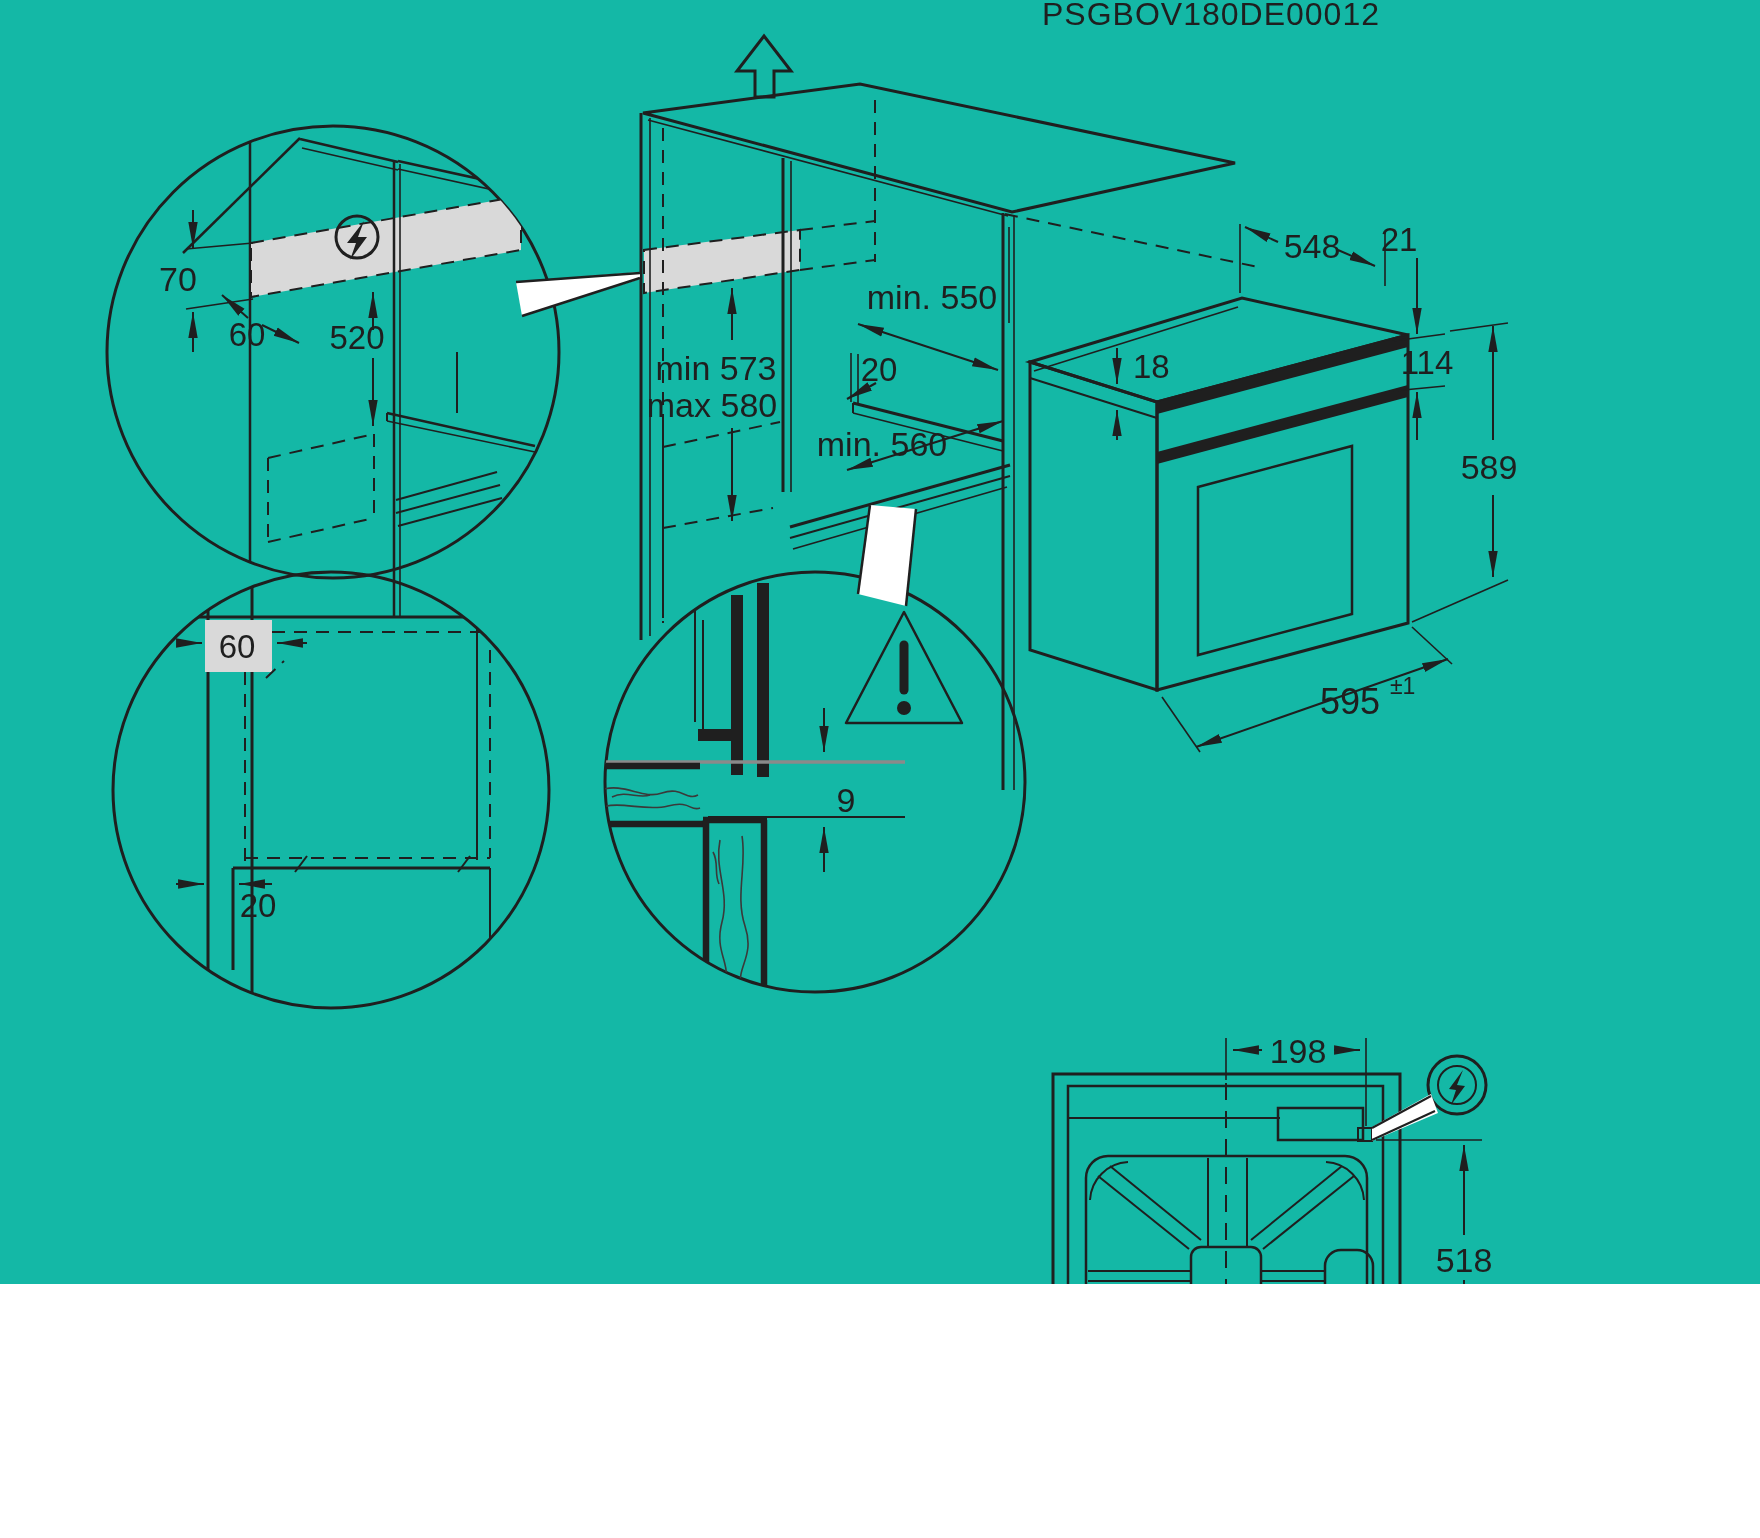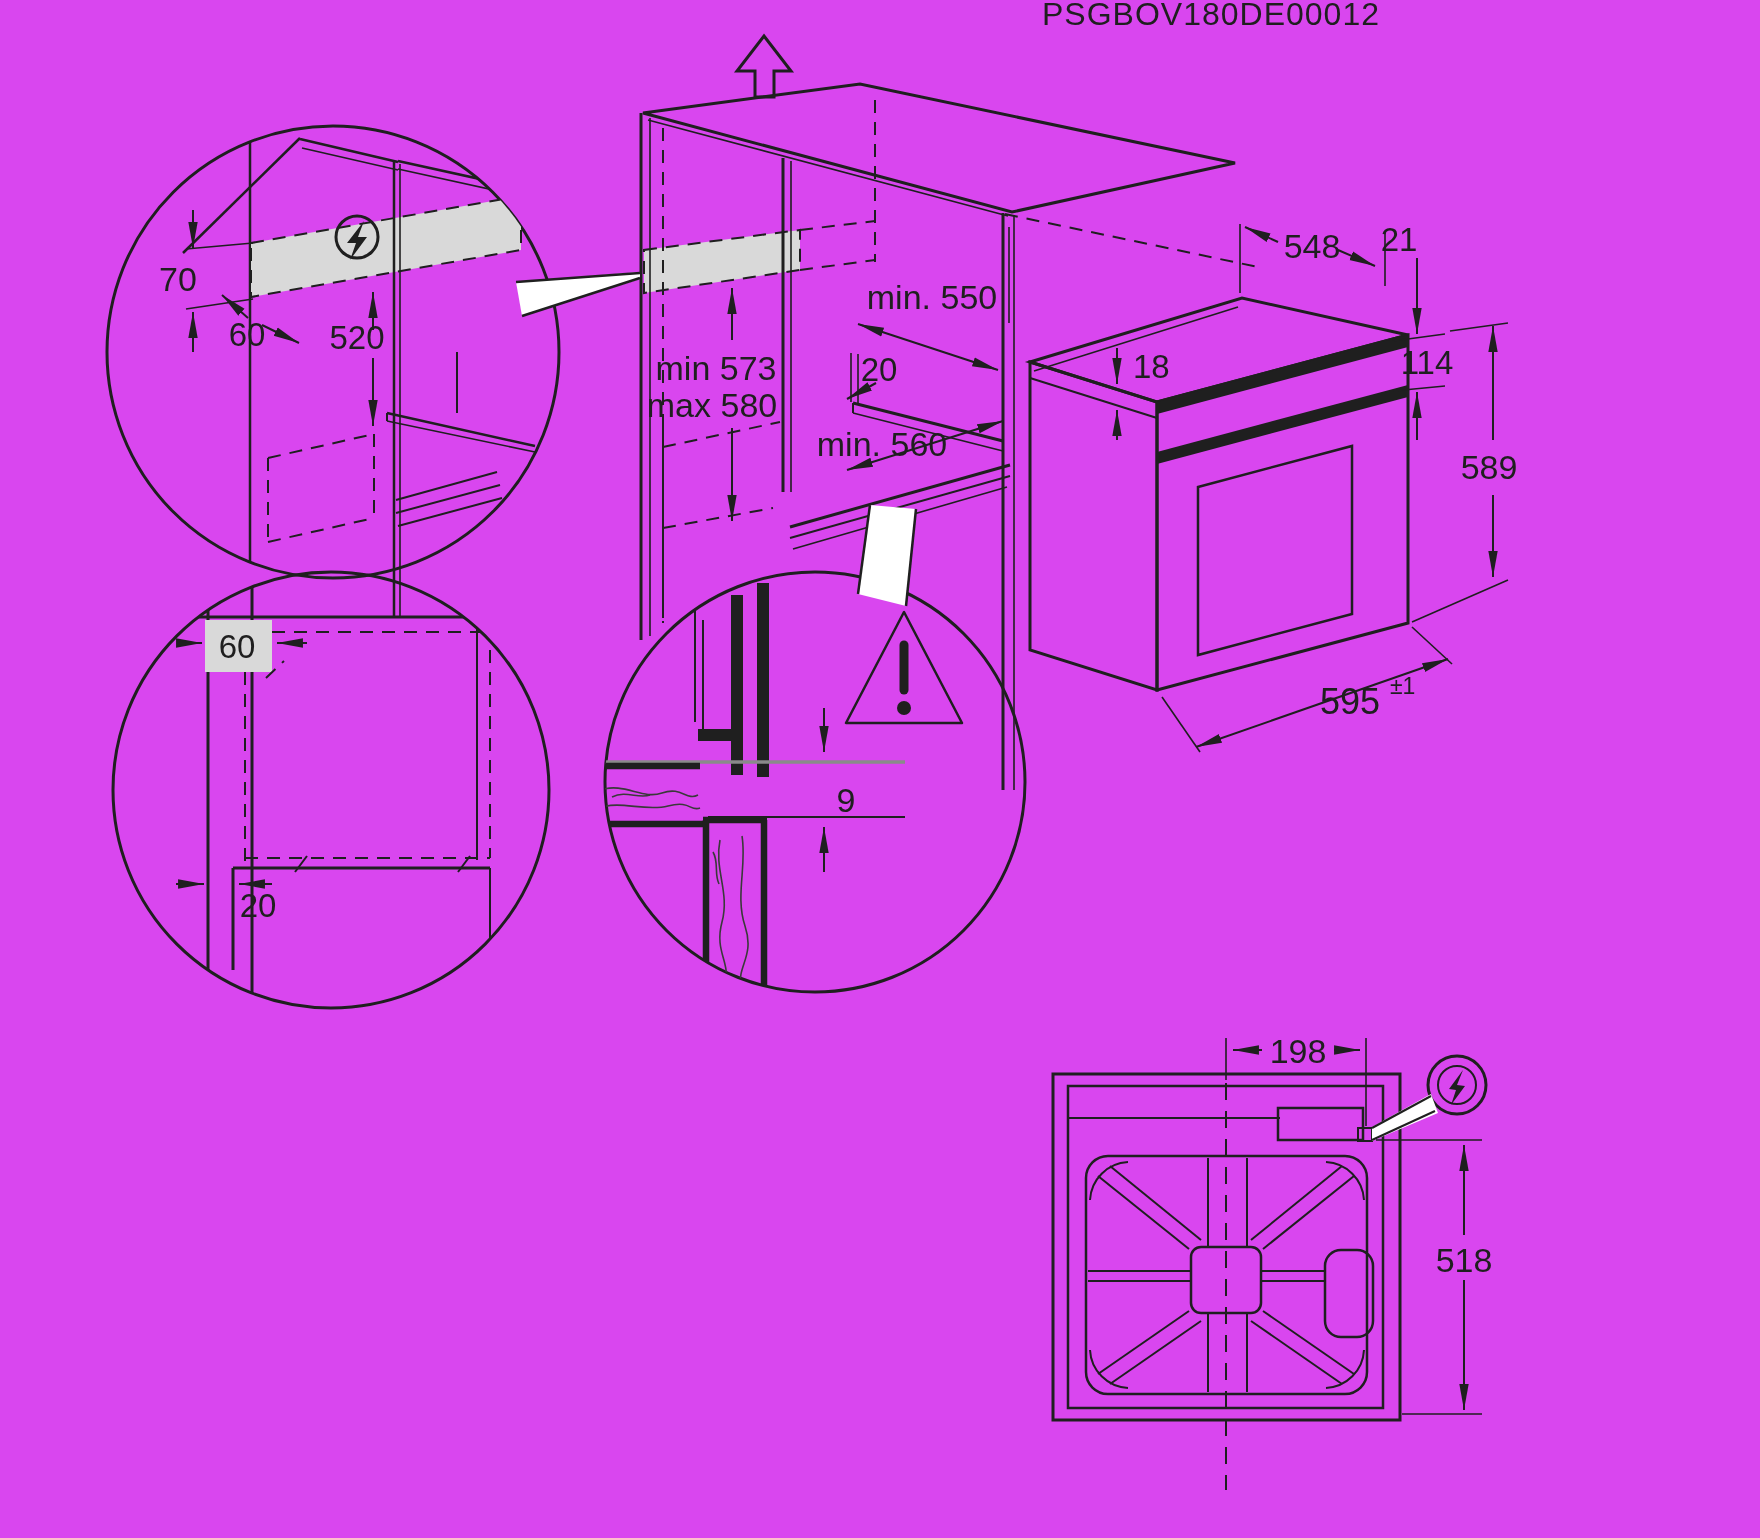--- a/index.html
+++ b/index.html
@@ -1,16 +1,16 @@
 <!DOCTYPE html>
 <html><head>
 <meta charset="utf-8">
 <style>
   html,body{margin:0;padding:0;background:#ffffff;}
-  .stage{width:1760px;height:1538px;position:relative;background:#d946ef;overflow:hidden;}
+  .stage{width:1760px;height:1284px;position:relative;background:#14b8a6;overflow:hidden;}
   svg{display:block;}
   .txt{font-family:"Liberation Sans","DejaVu Sans",sans-serif;fill:#1f1f1f;}
   .t33{font-size:33px;} .t34{font-size:34px;} .t36{font-size:36px;} .t23{font-size:23px;} .t32{font-size:32px;letter-spacing:1px;}
   .ln{stroke:#1f1f1f;fill:none;stroke-width:2.5px;}
   .w1{stroke-width:1.6px;} .w2{stroke-width:2px;} .w3{stroke-width:3px;} .w35{stroke-width:3.5px;} .w6{stroke-width:6.5px;} .w12{stroke-width:12px;}
   .dash{stroke-dasharray:13 9;}
   .fillwhite{fill:#ffffff;}
   .shade{fill:#d9d9d9;}
   .blk{fill:#1f1f1f;stroke:none;}
   .grain{stroke:#3a3a3a;fill:none;stroke-width:1.6px;}

